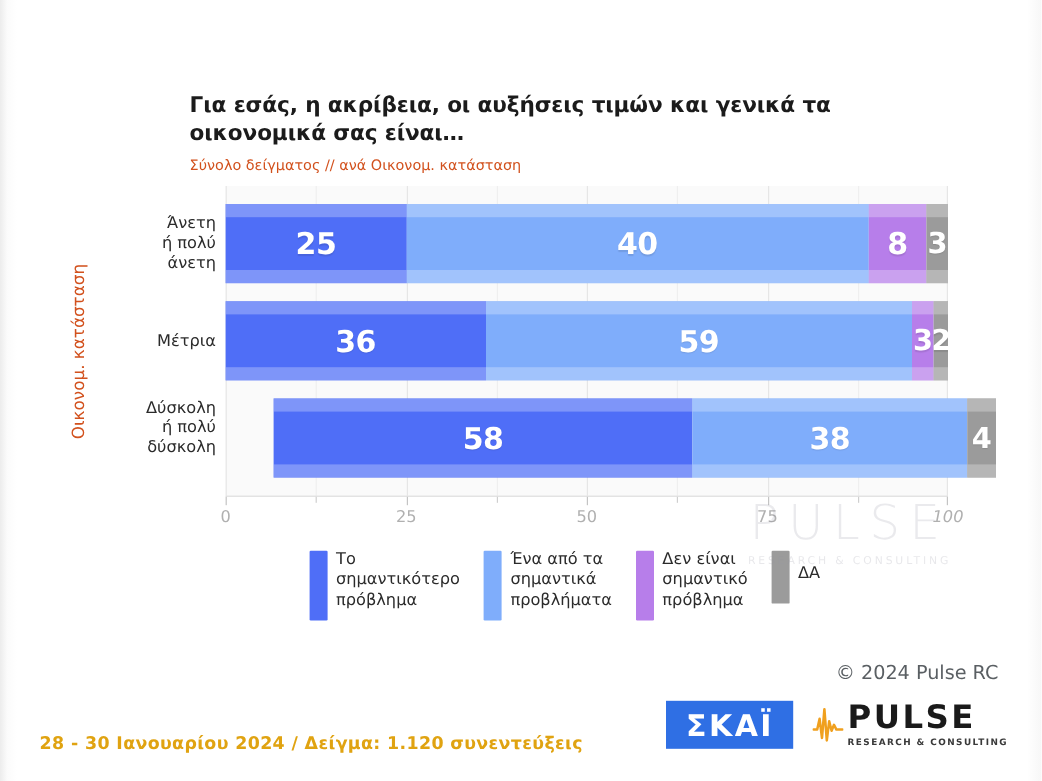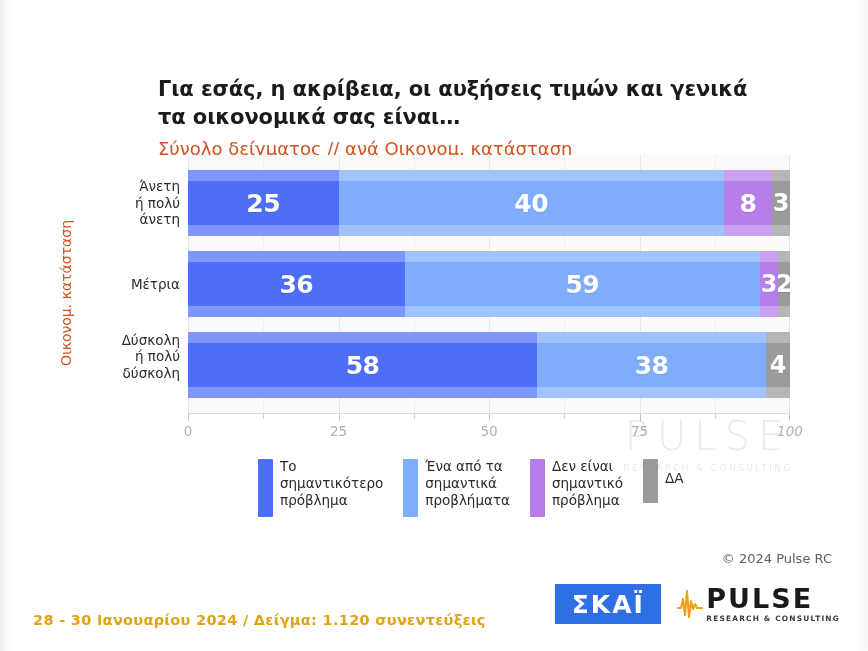--- a/index.html
+++ b/index.html
@@ -11,26 +11,26 @@
   }
   #page {
     position: relative;
     width: 868px; height: 651px;
     background: linear-gradient(to right, #ececec 0px, #fbfbfb 6px, #ffffff 14px, #ffffff 856px, #f7f7f7 868px);
   }
 
   
   #header { position: absolute; left: 158px; top: 76px; width: 600px; }
   #chart-title {
-    font-size: 21px; font-weight: bold; color: #1b1b1b;
+    font-size: 18px; font-weight: bold; color: #1b1b1b;
     line-height: 1.32; letter-spacing: -0.1px;
   }
   #chart-subtitle {
     margin-top: 7px;
-    font-size: 18px; color: #d2511d; line-height: 1.25;
+    font-size: 12px; color: #d2511d; line-height: 1.25;
   }
 
   
   #yaxis-title {
     position: absolute;
     left: -34px; top: 285px;
     width: 200px;
     transform: rotate(-90deg);
     transform-origin: center center;
     text-align: center;
@@ -138,21 +138,21 @@
   }
   #watermark .wm-sub {
     margin-top: 4px;
     font-size: 9px; letter-spacing: 2.4px;
     color: rgba(150,150,165,0.22);
   }
 
   
   #copyright {
     position: absolute; right: 36px; top: 551px;
-    font-size: 13px; color: #5a5f63;
+    font-size: 16px; color: #5a5f63;
   }
 
   
   #footer-note {
     position: absolute; left: 33px; top: 612px;
     font-size: 14.5px; font-weight: bold; color: #e0a311;
     letter-spacing: 0.3px;
   }
   #logos {
     position: absolute; right: 28px; top: 584px;
@@ -242,21 +242,21 @@
         <div class="seg" style="width: 355.18px; background: rgb(127, 173, 251);">
           <span class="val">59</span>
         </div>
         <div class="seg" style="width: 18.06px; background: rgb(183, 126, 234);">
           <span class="val small">3</span>
         </div>
         <div class="seg" style="width: 12.04px; background: rgb(155, 155, 155);">
           <span class="val small">2</span>
         </div>
       </div>
-      <div class="bar-row" style="top: 177px; height: 66px;">
+      <div class="bar-row" style="top: 177px; height: 66px; margin-left: 40px;">
         <div class="seg" style="width: 349.16px; background: rgb(79, 110, 247);">
           <span class="val">58</span>
         </div>
         <div class="seg" style="width: 228.76px; background: rgb(127, 173, 251);">
           <span class="val">38</span>
         </div>
         <div class="seg" style="width: 24.08px; background: rgb(155, 155, 155);">
           <span class="val small">4</span>
         </div>
       </div>

